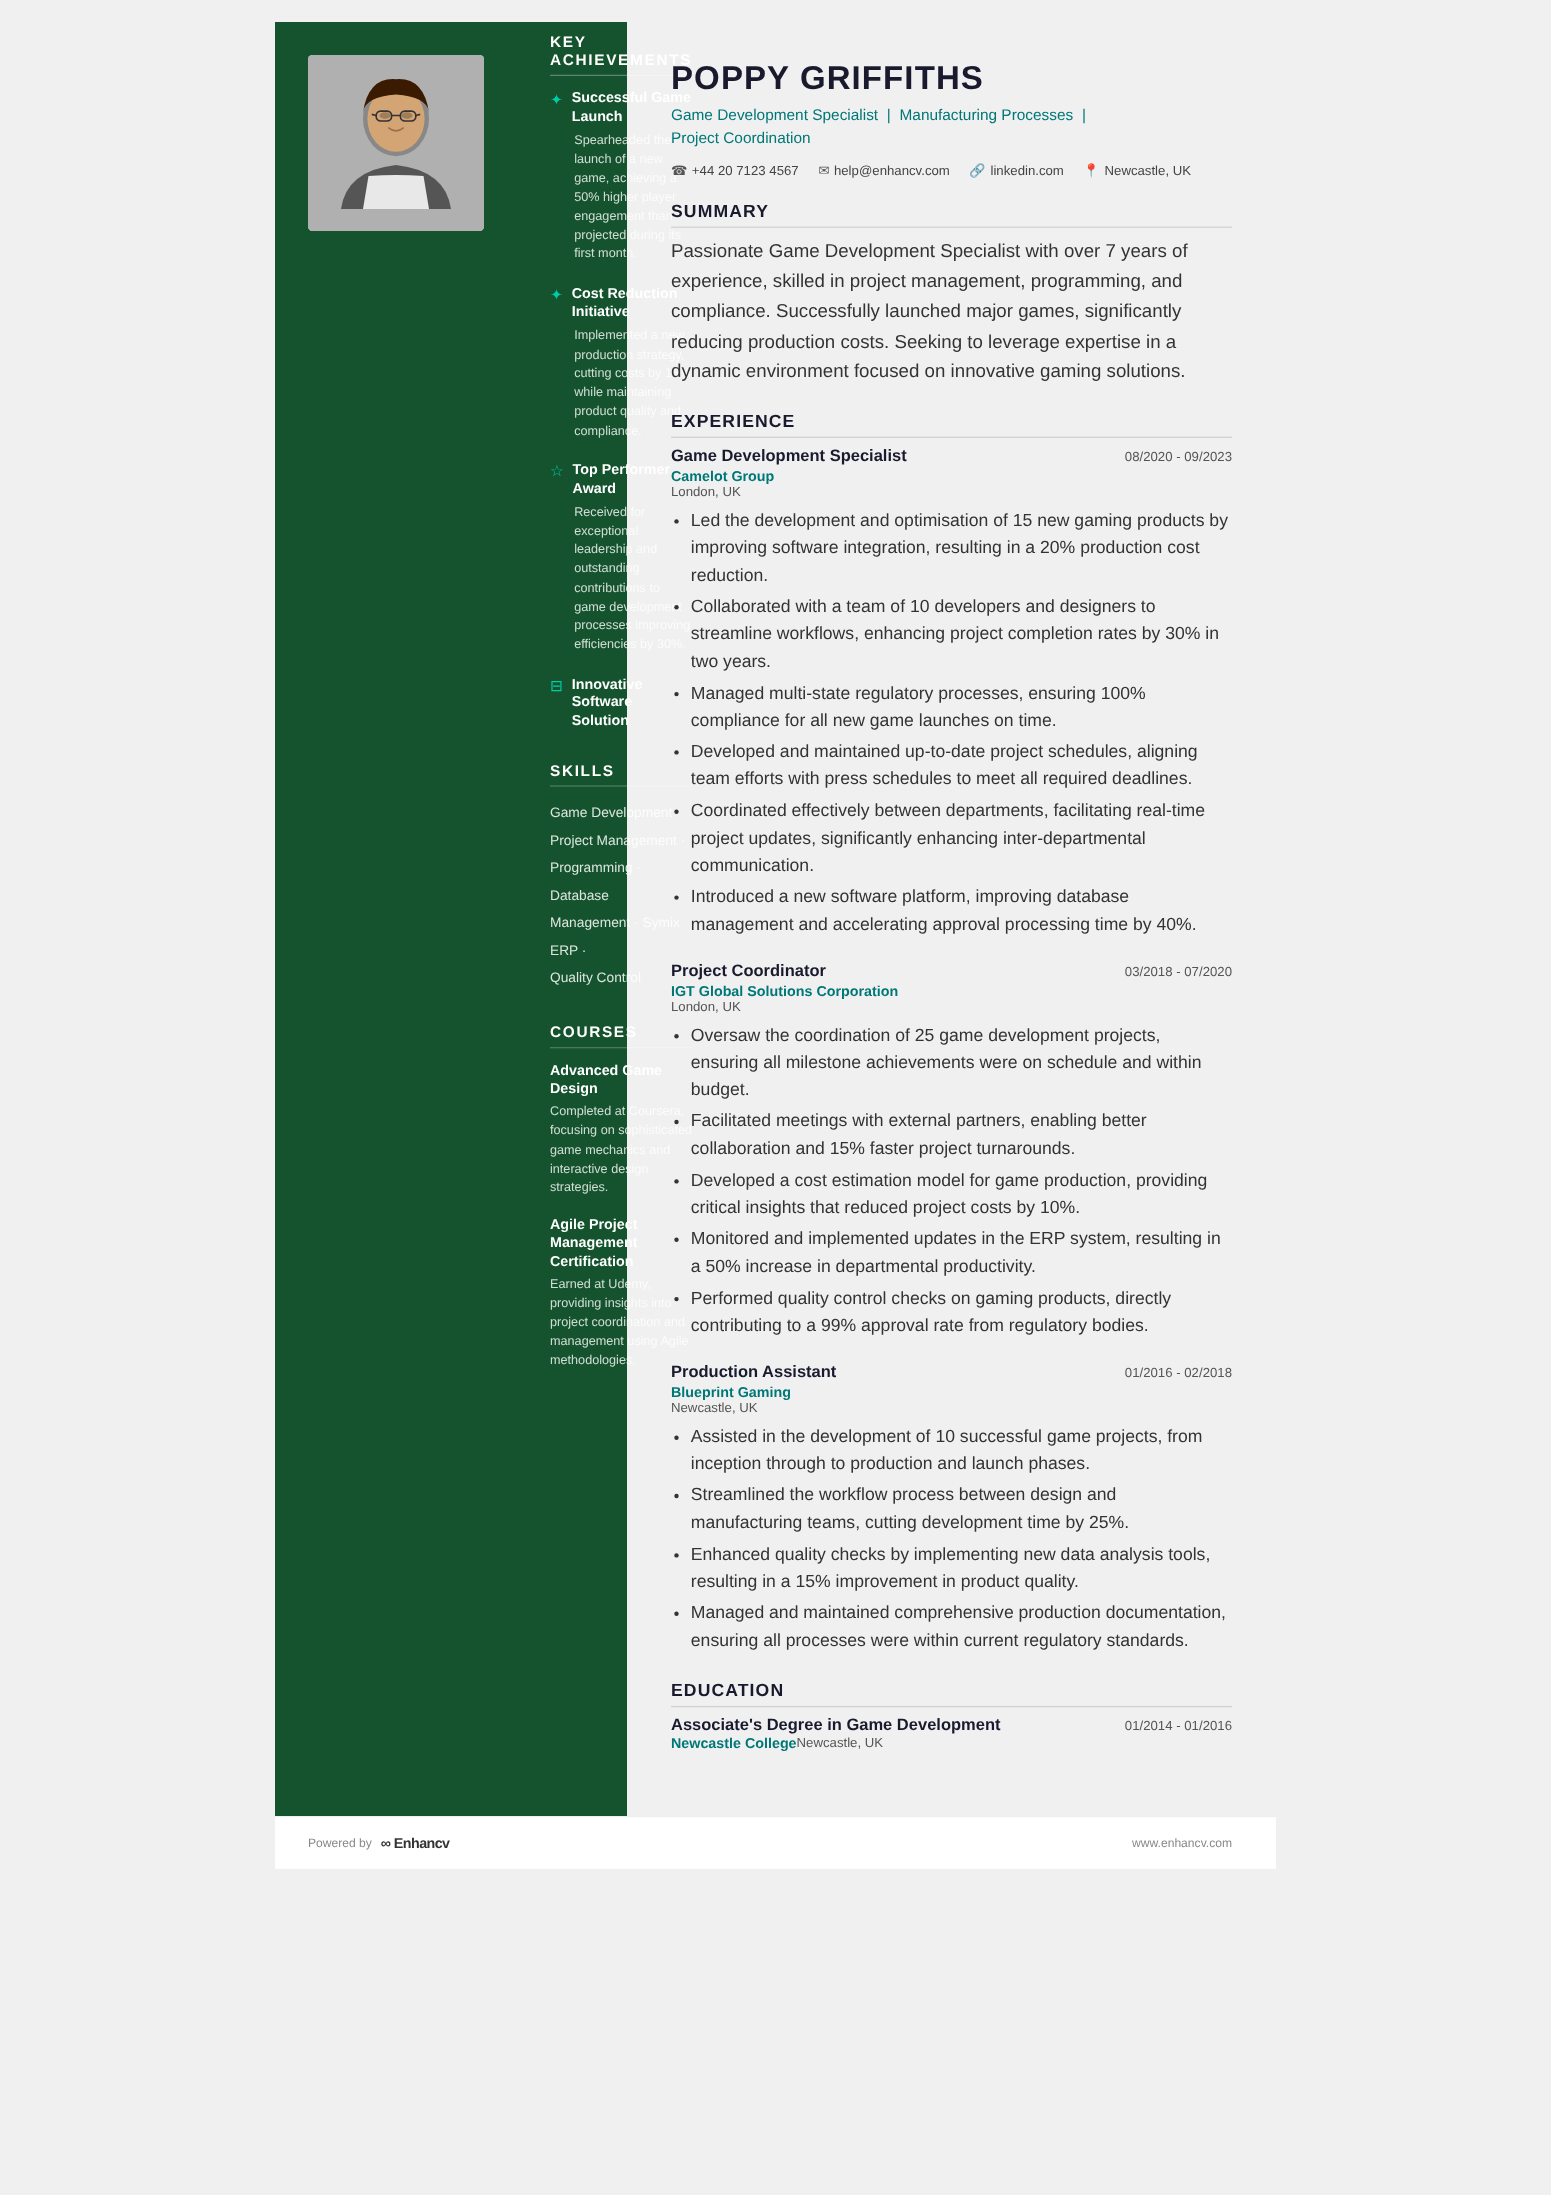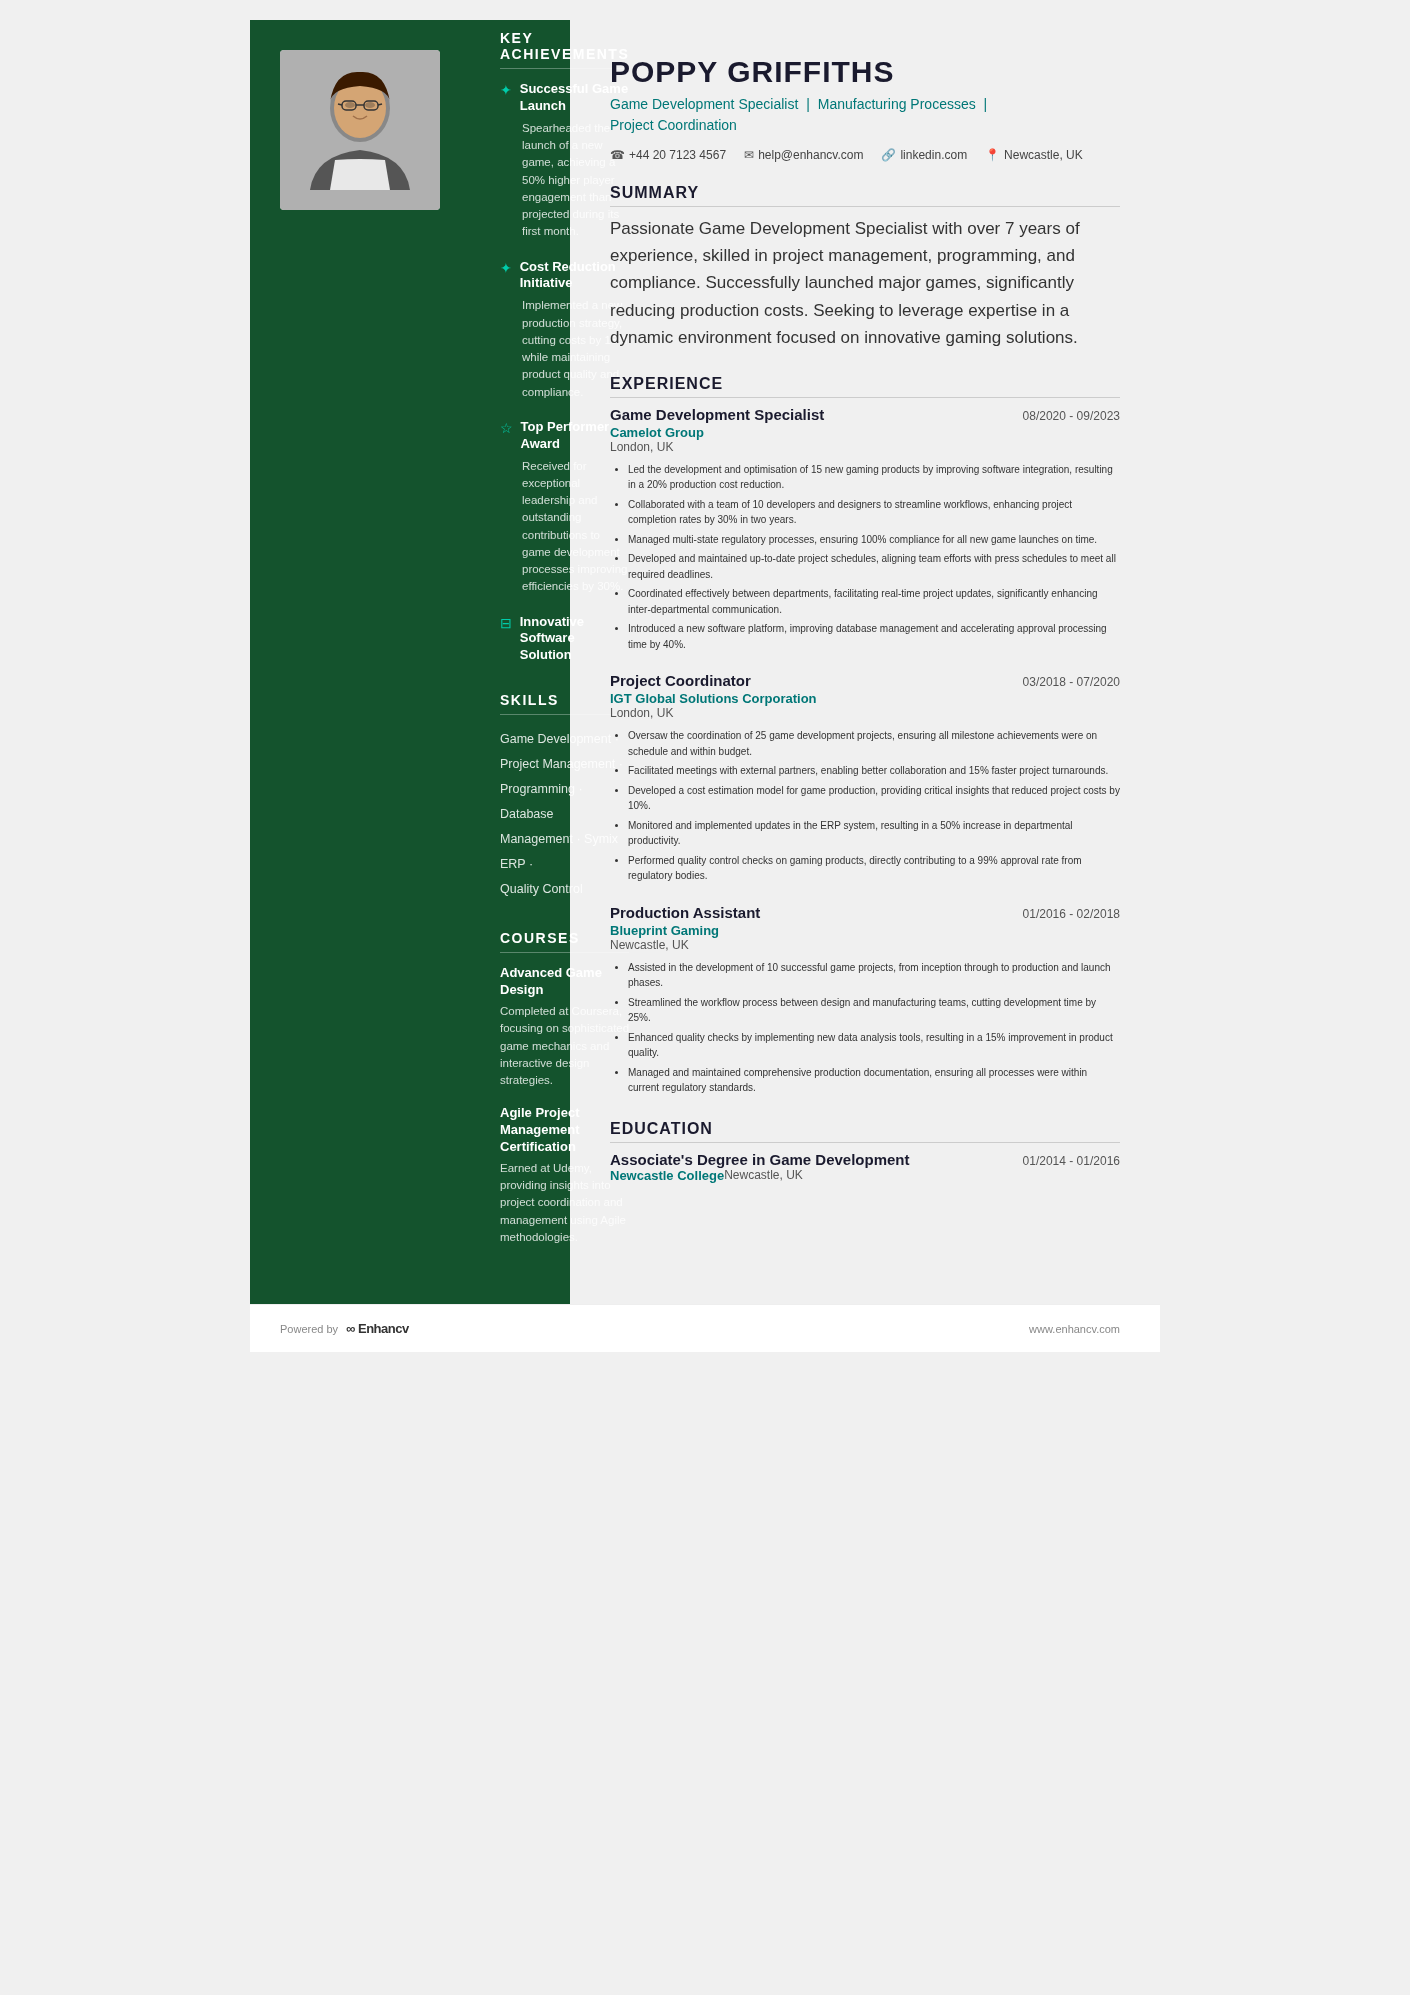--- a/index.html
+++ b/index.html
@@ -196,21 +196,21 @@
     }
     .exp-location {
       font-size: 12px;
       color: #555;
     }
     .exp-bullets {
       list-style: disc;
       padding-left: 18px;
     }
     .exp-bullets li {
-      font-size: 10px;
+      font-size: 16px;
       color: #333;
       line-height: 1.55;
       margin-bottom: 4px;
     }
     .edu-entry {
       margin-bottom: 10px;
     }
     .edu-header {
       display: flex;
       justify-content: space-between;

